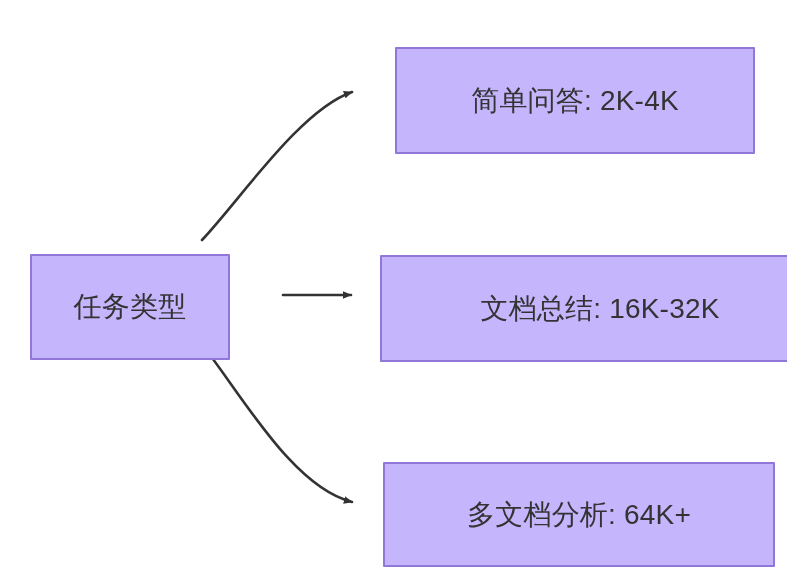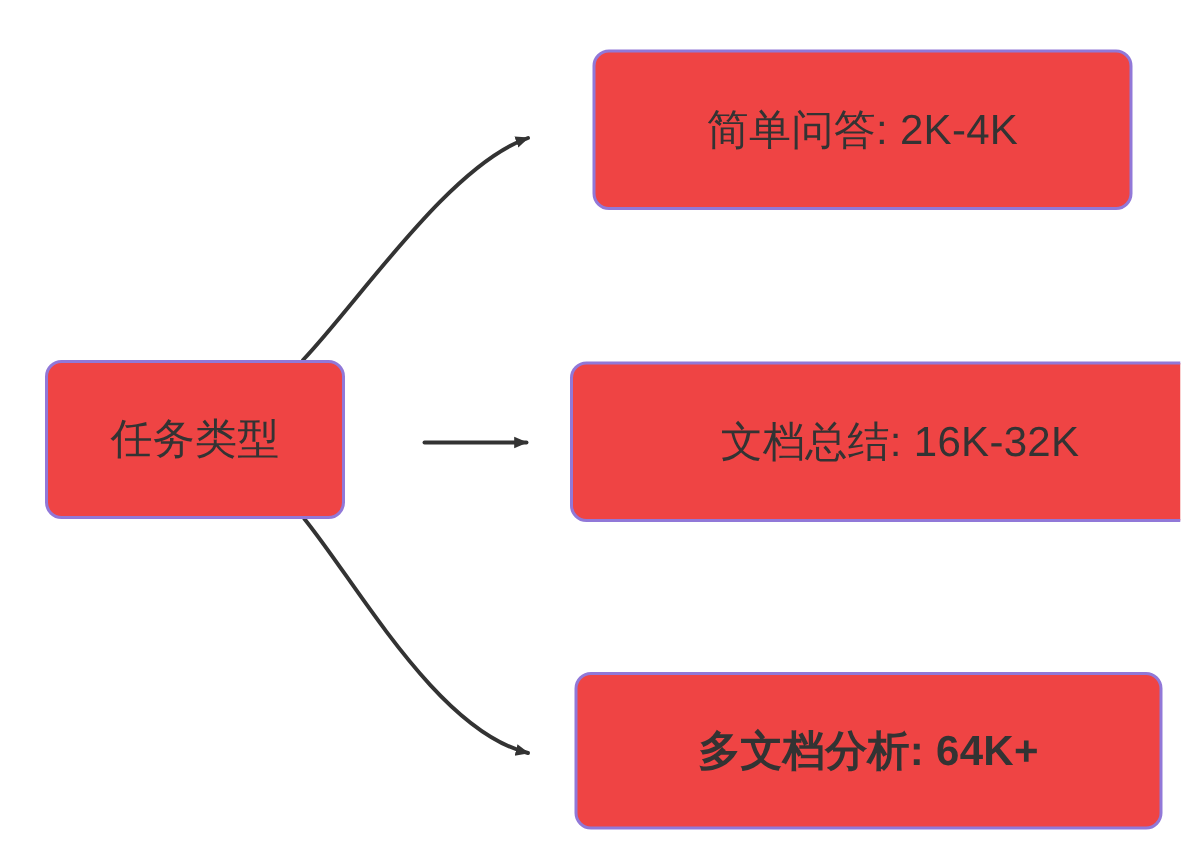--- a/index.html
+++ b/index.html
@@ -24,28 +24,29 @@
     width: 787px;
     height: 572px;
     pointer-events: none;
   }
   .node {
     position: absolute;
     box-sizing: border-box;
     display: flex;
     align-items: center;
     justify-content: center;
-    background: #ef4444;
+    background: #c4b5fd;
     border: 2px solid #9178D8;
-    border-radius: 11px;
+    border-radius: 1px;
     color: #333333;
     font-size: 28px;
     line-height: 1.2;
     letter-spacing: 0.2px;
     white-space: nowrap;
+    margin-top: 14px;
   }
   .node-label {
     display: block;
   }
   #node-source {
     left: 30px;
     top: 240px;
     width: 200px;
     height: 106px;
   }
@@ -59,21 +60,20 @@
     left: 380px;
     top: 241px;
     width: 440px;
     height: 107px;
   }
   #node-multi-doc {
     left: 383px;
     top: 448px;
     width: 392px;
     height: 105px;
-    font-weight: bold;
   }
 </style>
 </head>
 <body>
 
 <div id="diagram-canvas">
 
   <svg id="edge-layer" viewBox="0 0 787 572" width="787" height="572" xmlns="http://www.w3.org/2000/svg">
     <defs>
       <marker id="arrowhead" markerWidth="9" markerHeight="9" refX="8.2" refY="4.5" orient="auto" markerUnits="userSpaceOnUse">

